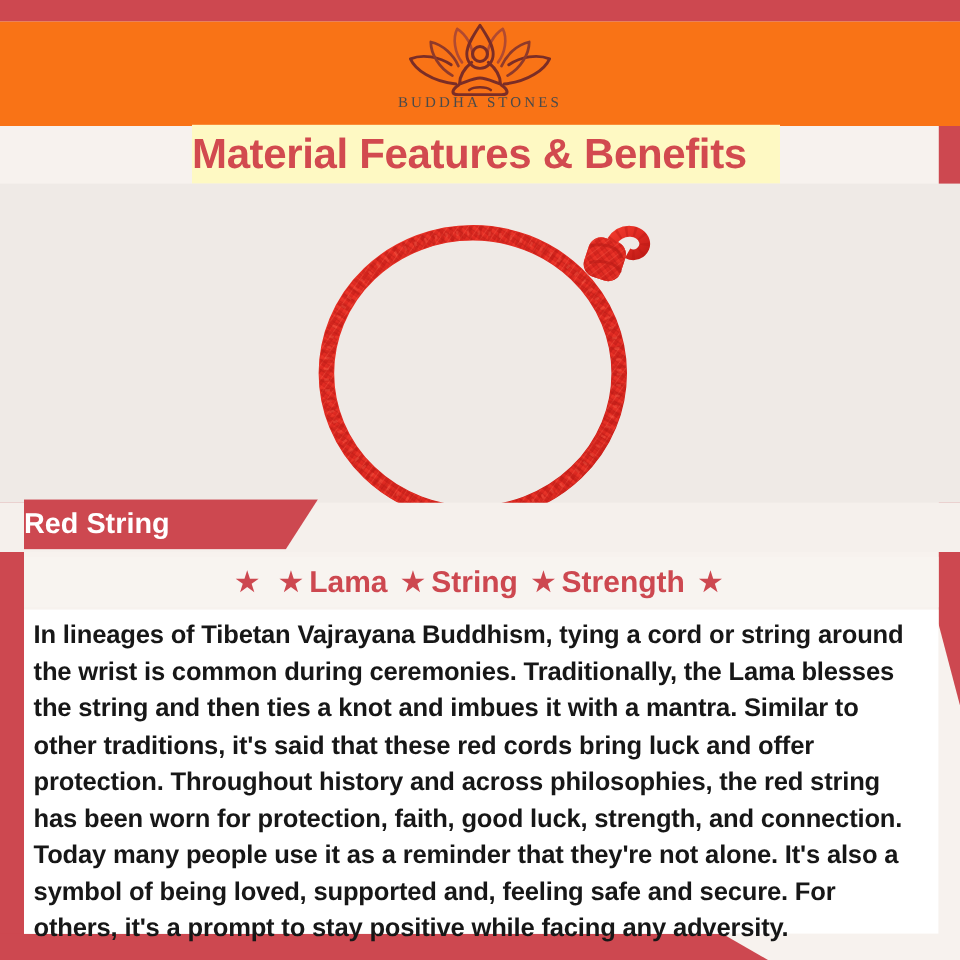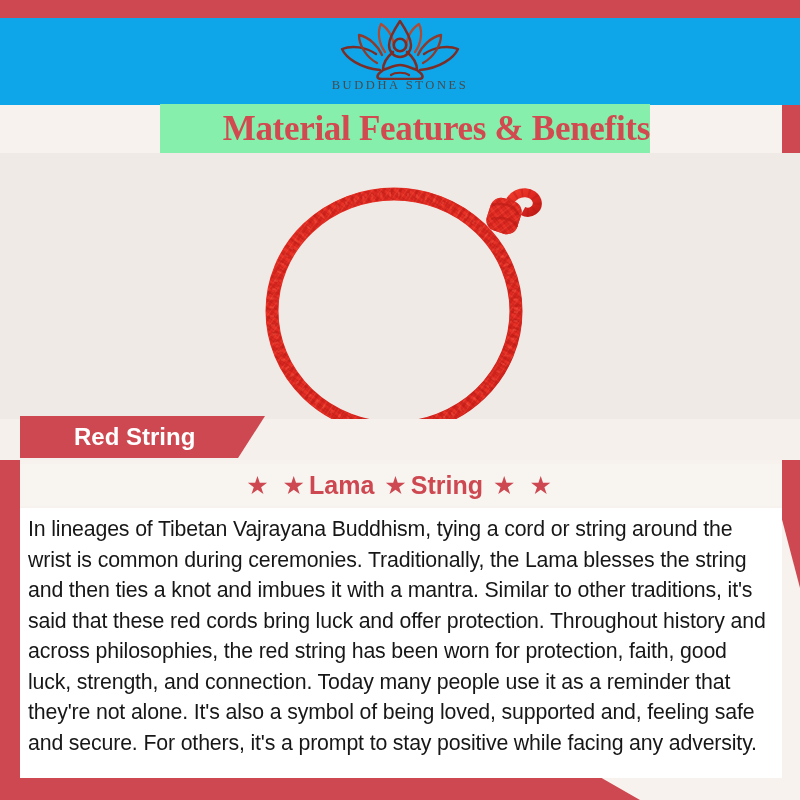--- a/index.html
+++ b/index.html
@@ -47,21 +47,21 @@
     width: 640px; height: 22px;
     background: #cd4850;
     clip-path: polygon(0 0, 94% 0, 100% 100%, 0 100%);
   }
 
   
   .header {
     position: absolute;
     left: 0; top: 18px;
     width: 800px; height: 87px;
-    background: #0ea5e9;
+    background: #f97316;
     display: flex;
     flex-direction: column;
     align-items: center;
     justify-content: flex-start;
   }
   .logo-mark {
     width: 128px;
     height: 62px;
     display: block;
   }
@@ -71,25 +71,24 @@
     letter-spacing: 2.6px;
     color: #4a4a4a;
     margin-top: -2px;
   }
 
   
   .title-band {
     position: absolute;
     left: 160px; top: 104px;
     width: 490px; height: 49px;
-    background: #86efac;
-    display: flex;
-    align-items: center;
-    justify-content: flex-end;
-    font-family: Liberation Serif, serif;
+    background: #fef9c3;
+    display: flex;
+    align-items: center;
+    justify-content: flex-start;
   }
   .title-text {
     font-size: 35px;
     font-weight: bold;
     color: #d24a4f;
     letter-spacing: -0.3px;
     white-space: nowrap;
   }
 
   
@@ -115,21 +114,20 @@
     width: 245px; height: 42px;
     background: #cd4850;
     clip-path: polygon(0 0, 100% 0, 89% 100%, 0 100%);
     display: flex;
     align-items: center;
   }
   .label-banner-text {
     color: #ffffff;
     font-size: 24px;
     font-weight: bold;
-    padding-left: 54px;
     letter-spacing: 0px;
     white-space: nowrap;
   }
   .label-strip-bg {
     position: absolute;
     left: 0; top: 419px;
     width: 800px; height: 41px;
     background: #f5f0ec;
   }
 
@@ -167,21 +165,21 @@
     width: 762px; height: 270px;
     background: #ffffff;
     box-sizing: border-box;
     padding: 6px 14px 0 8px;
   }
   .description p {
     margin: 0;
     font-size: 21.3px;
     line-height: 30.5px;
     color: #171717;
-    font-weight: 400;
+    font-weight: 700;
     letter-spacing: -0.15px;
     text-align: left;
   }
 </style>
 </head>
 <body>
 
 <div id="infographic">
 
   <div class="frame-top"></div>
@@ -269,20 +267,21 @@
     <span class="benefit">
       <span class="star">★</span>
       <span>Lama</span>
     </span>
     <span class="benefit">
       <span class="star">★</span>
       <span>String</span>
     </span>
     <span class="benefit">
       <span class="star">★</span>
+      <span>Strength</span>
     </span>
     <span class="benefit">
       <span class="star">★</span>
     </span>
   </div>
 
   <div class="description">
     <p>In lineages of Tibetan Vajrayana Buddhism, tying a cord or string around the wrist is common during ceremonies. Traditionally, the Lama blesses the string and then ties a knot and imbues it with a mantra. Similar to other traditions, it's said that these red cords bring luck and offer protection. Throughout history and across philosophies, the red string has been worn for protection, faith, good luck, strength, and connection. Today many people use it as a reminder that they're not alone. It's also a symbol of being loved, supported and, feeling safe and secure. For others, it's a prompt to stay positive while facing any adversity.</p>
   </div>
 

